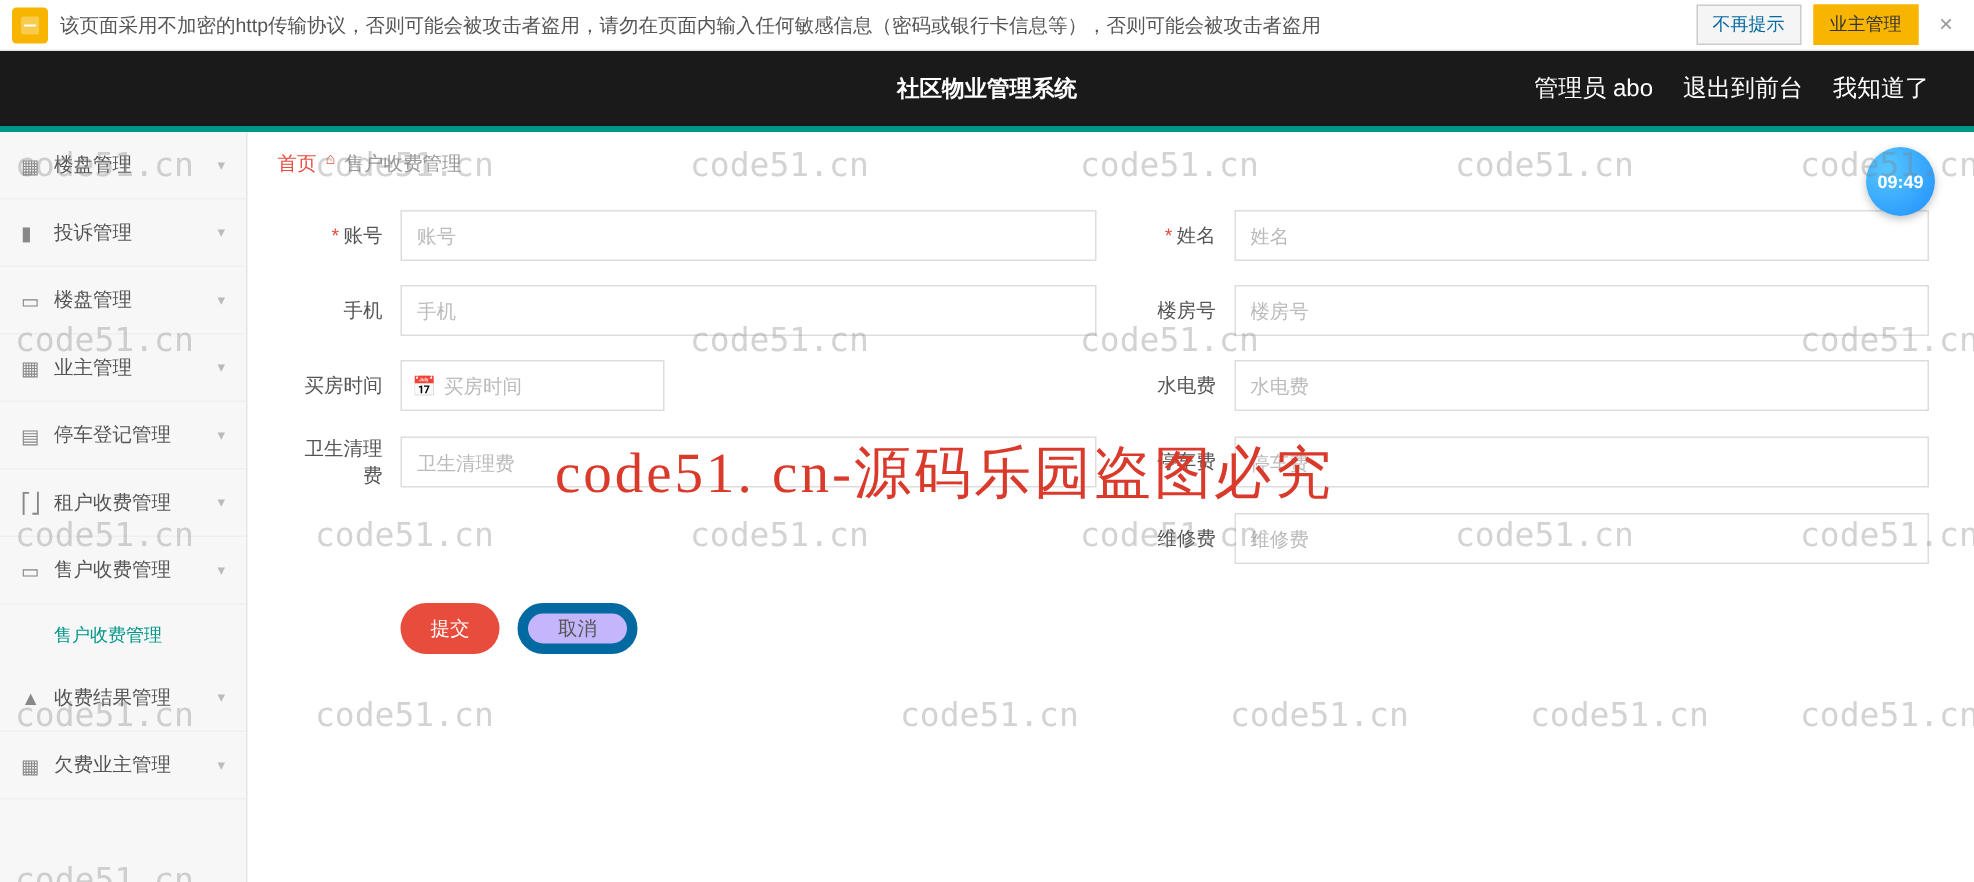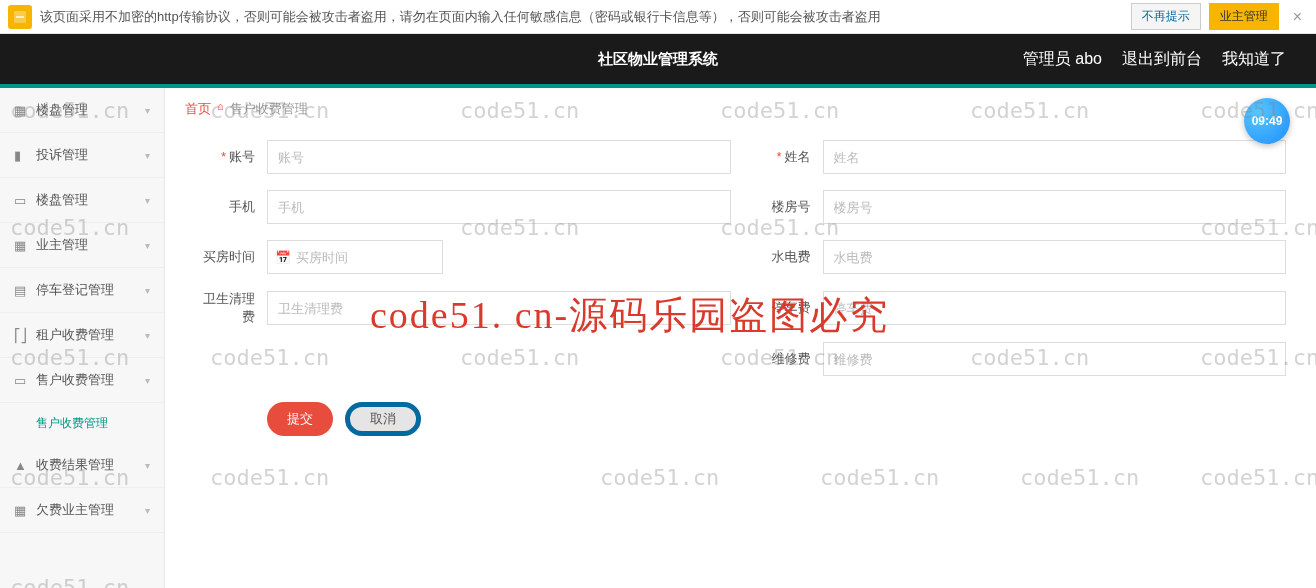--- a/index.html
+++ b/index.html
@@ -48,21 +48,21 @@
 .form-input { flex: 1; height: 34px; border: 1px solid #ddd; padding: 0 10px; font-size: 13px; color: #333; background: #fff; }
 .form-input::placeholder { color: #bbb; }
 .form-input.narrow { max-width: 176px; }
 .date-wrap { position: relative; display: inline-flex; align-items: center; }
 .date-wrap .cal-icon { position: absolute; left: 8px; color: #bbb; pointer-events: none; }
 .date-wrap input { padding-left: 28px; }
 
 .form-actions { display: flex; gap: 12px; margin-top: 26px; padding-left: 72px; }
 .btn { height: 34px; padding: 0 20px; border-radius: 17px; border: none; cursor: pointer; font-size: 13px; }
 .btn-primary { background: #e84c3d; color: #fff; }
-.btn-default { background: #e5e5e5; color: #555; border: 5px solid #0369a1; }
+.btn-default { background: #c4b5fd; color: #555; border: 7px solid #0369a1; }
 
 
 .clock { position: absolute; top: 10px; right: 26px; width: 46px; height: 46px; border-radius: 50%; background: radial-gradient(circle at 30% 30%, #57c7ff, #1f8efc); color: #fff; display: flex; align-items: center; justify-content: center; font-size: 12px; font-weight: bold; box-shadow: 0 2px 6px rgba(0,0,0,.25); }
 
 
 .wm { position: absolute; color: rgba(130,130,130,0.35); font-size: 22px; font-family: monospace; pointer-events: none; user-select: none; }
 .wm-big { position: absolute; left: 370px; top: 290px; color: #d93a2b; font-size: 38px; font-family: "SimSun", serif; pointer-events: none; letter-spacing: 2px; }
 </style>
 </head>
 <body>

